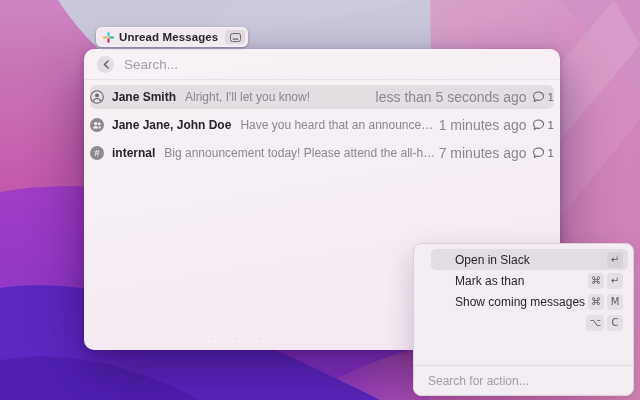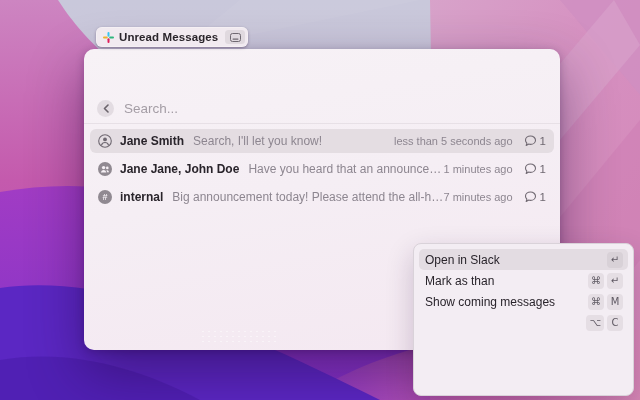--- a/index.html
+++ b/index.html
@@ -26,58 +26,58 @@
   
   .window{
     position:absolute;left:84px;top:49px;width:476px;height:301px;z-index:2;
     border-radius:10px;
     background:linear-gradient(170deg,#f7f2f6 0%,#f5eef4 45%,#f4e8f1 100%);
     box-shadow:0 22px 55px rgba(30,5,55,.45), 0 2px 8px rgba(30,5,55,.25);
     display:flex;flex-direction:column;
   }
   .searchbar{
     height:30px;flex:0 0 30px;display:flex;align-items:center;gap:10px;
-    padding:0 13px;border-bottom:1px solid #e7e0e6;margin-top:44px;
+    padding:0 13px;border-bottom:1px solid #e7e0e6;
   }
   .back-btn{
     width:17px;height:17px;border-radius:50%;background:#e3dce2;
     display:flex;align-items:center;justify-content:center;cursor:default;flex:0 0 17px;
   }
   .search-input{font-size:13.5px;color:#a49da5;}
 
   .list{padding:5px 6px 0;}
   .mrow{
     height:24px;border-radius:6px;display:flex;align-items:center;
-    padding:0 8px;margin-bottom:4px;font-size:12px;
+    padding:0 0;margin-bottom:4px;font-size:12px;
   }
   .mrow.selected{background:#e4ddE2;background:#e4dde2;}
   .mrow-icon{width:14px;height:14px;margin-right:8px;display:flex;align-items:center;justify-content:center;flex:0 0 14px;}
   .mrow-icon .ic{display:none;align-items:center;justify-content:center;}
   .mrow[data-icon="person"] .icon-person{display:flex;}
   .mrow[data-icon="group"] .icon-group{display:flex;}
   .mrow[data-icon="channel"] .icon-channel{display:flex;}
   .icon-channel{
     width:14px;height:14px;border-radius:50%;background:#90899১;background:#908991;
     color:#f6f0f5;font-size:9px;font-weight:700;line-height:14px;text-align:center;
   }
   .mrow-title{font-weight:700;color:#29242b;white-space:nowrap;}
   .mrow-sub{color:#8d8690;margin-left:9px;white-space:nowrap;overflow:hidden;text-overflow:ellipsis;flex:1;}
-  .mrow-time{color:#8d8690;font-size:11px;margin-right:11px;white-space:nowrap;}
+  .mrow-time{color:#8d8690;font-size:14px;margin-right:5px;white-space:nowrap;}
   .mrow-count{display:flex;align-items:center;gap:3px;color:#6f6871;font-size:11.5px;}
 
   
   .actions{
     position:absolute;right:6px;bottom:4px;width:221px;height:153px;z-index:4;
     background:#f3edf3;border:1px solid #d9d2d9;border-radius:8px;
     box-shadow:0 10px 28px rgba(40,10,60,.20);
     display:flex;flex-direction:column;padding:5px 5px 0;box-sizing:border-box;
   }
   .arow{
     flex:0 0 21px;height:21px;border-radius:5px;display:flex;align-items:center;
-    padding:0 5px 0 6px;font-size:12px;color:#29242b;
+    padding:0 5px 0 24px;font-size:12px;color:#29242b;margin-left:12px;
   }
   .arow.selected{background:#e3dce2;}
   .keys{margin-left:auto;display:flex;gap:3px;}
   .keycap{
     min-width:10px;height:16px;padding:0 3px;border-radius:4px;background:#e5dee4;
     color:#5f5963;font-size:10px;display:flex;align-items:center;justify-content:center;
     font-family:"DejaVu Sans",sans-serif;
   }
   .arow.selected .keycap{background:#d8d1d7;}
   .actions-spacer{flex:1;}
@@ -173,21 +173,21 @@
   <div class="mrow selected" data-icon="person">
         <span class="mrow-icon">
           <svg class="ic icon-person" width="14" height="14" viewBox="0 0 14 14">
             <circle cx="7" cy="7" r="6.3" fill="none" stroke="#6f6871" stroke-width="1.1"></circle>
             <circle cx="7" cy="5.4" r="1.9" fill="#6f6871"></circle>
             <path d="M3.4,11.4 C4,9.4 5.4,8.5 7,8.5 C8.6,8.5 10,9.4 10.6,11.4" fill="none" stroke="#6f6871" stroke-width="1.2"></path>
           </svg>
 
         </span>
         <span class="mrow-title">Jane Smith</span>
-        <span class="mrow-sub">Search, I'll let you know!</span>
+        <span class="mrow-sub">Alright, I'll let you know!</span>
         <span class="mrow-time">less than 5 seconds ago</span>
         <span class="mrow-count">
           <svg width="13" height="12" viewBox="0 0 13 12">
             <path d="M6.5,1 C9.3,1 11.5,2.9 11.5,5.2 C11.5,7.5 9.3,9.4 6.5,9.4 C5.9,9.4 5.3,9.3 4.8,9.1 L2.2,10.4 L2.9,8.1 C2,7.3 1.5,6.3 1.5,5.2 C1.5,2.9 3.7,1 6.5,1 Z" fill="none" stroke="#6f6871" stroke-width="1.1" stroke-linejoin="round"></path>
           </svg>
           <span>1</span>
         </span>
       </div>
       <div class="mrow" data-icon="group">
         <span class="mrow-icon">
@@ -251,13 +251,16 @@
           <span class="keycap">⌘</span>
           <span class="keycap">M</span>
         </span>
       </div><div class="arow">
         <span class="keys">
           <span class="keycap">⌥</span>
           <span class="keycap">C</span>
         </span>
       </div></div>
   <div class="actions-spacer"></div>
+  <div class="actions-footer">
+    <span>Search for action...</span>
+  </div>
 </div>
 
 </body></html>

